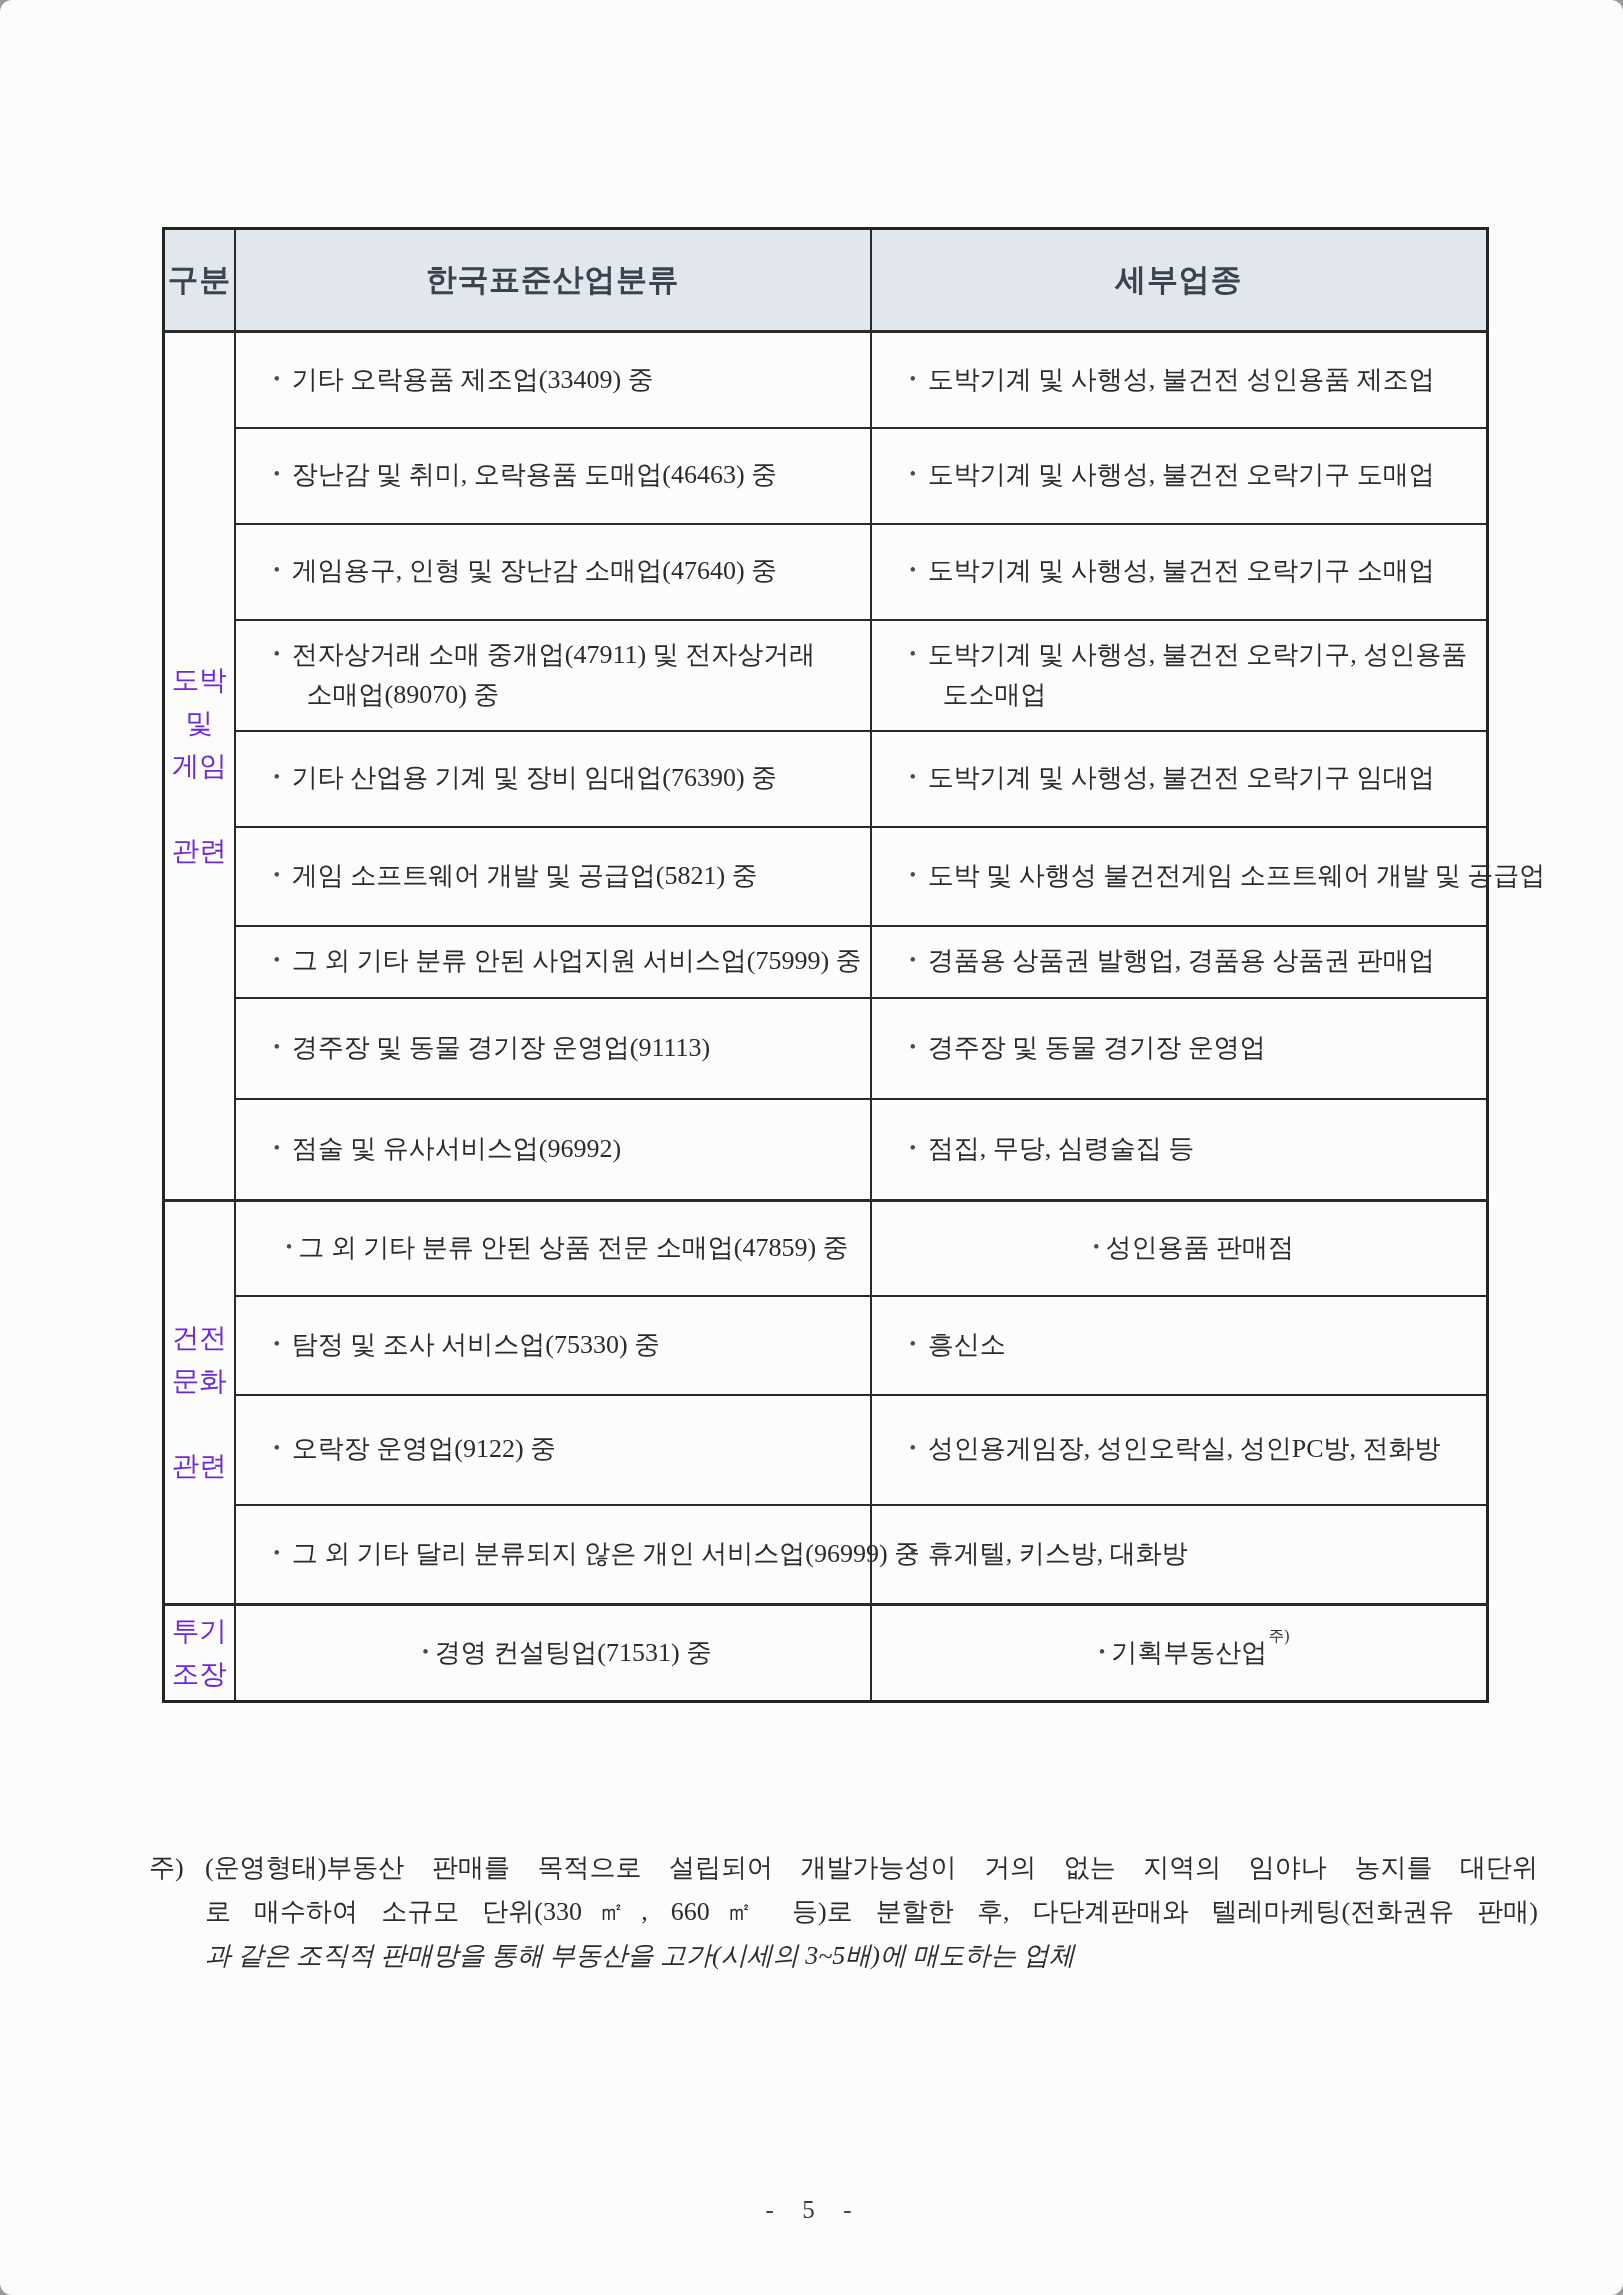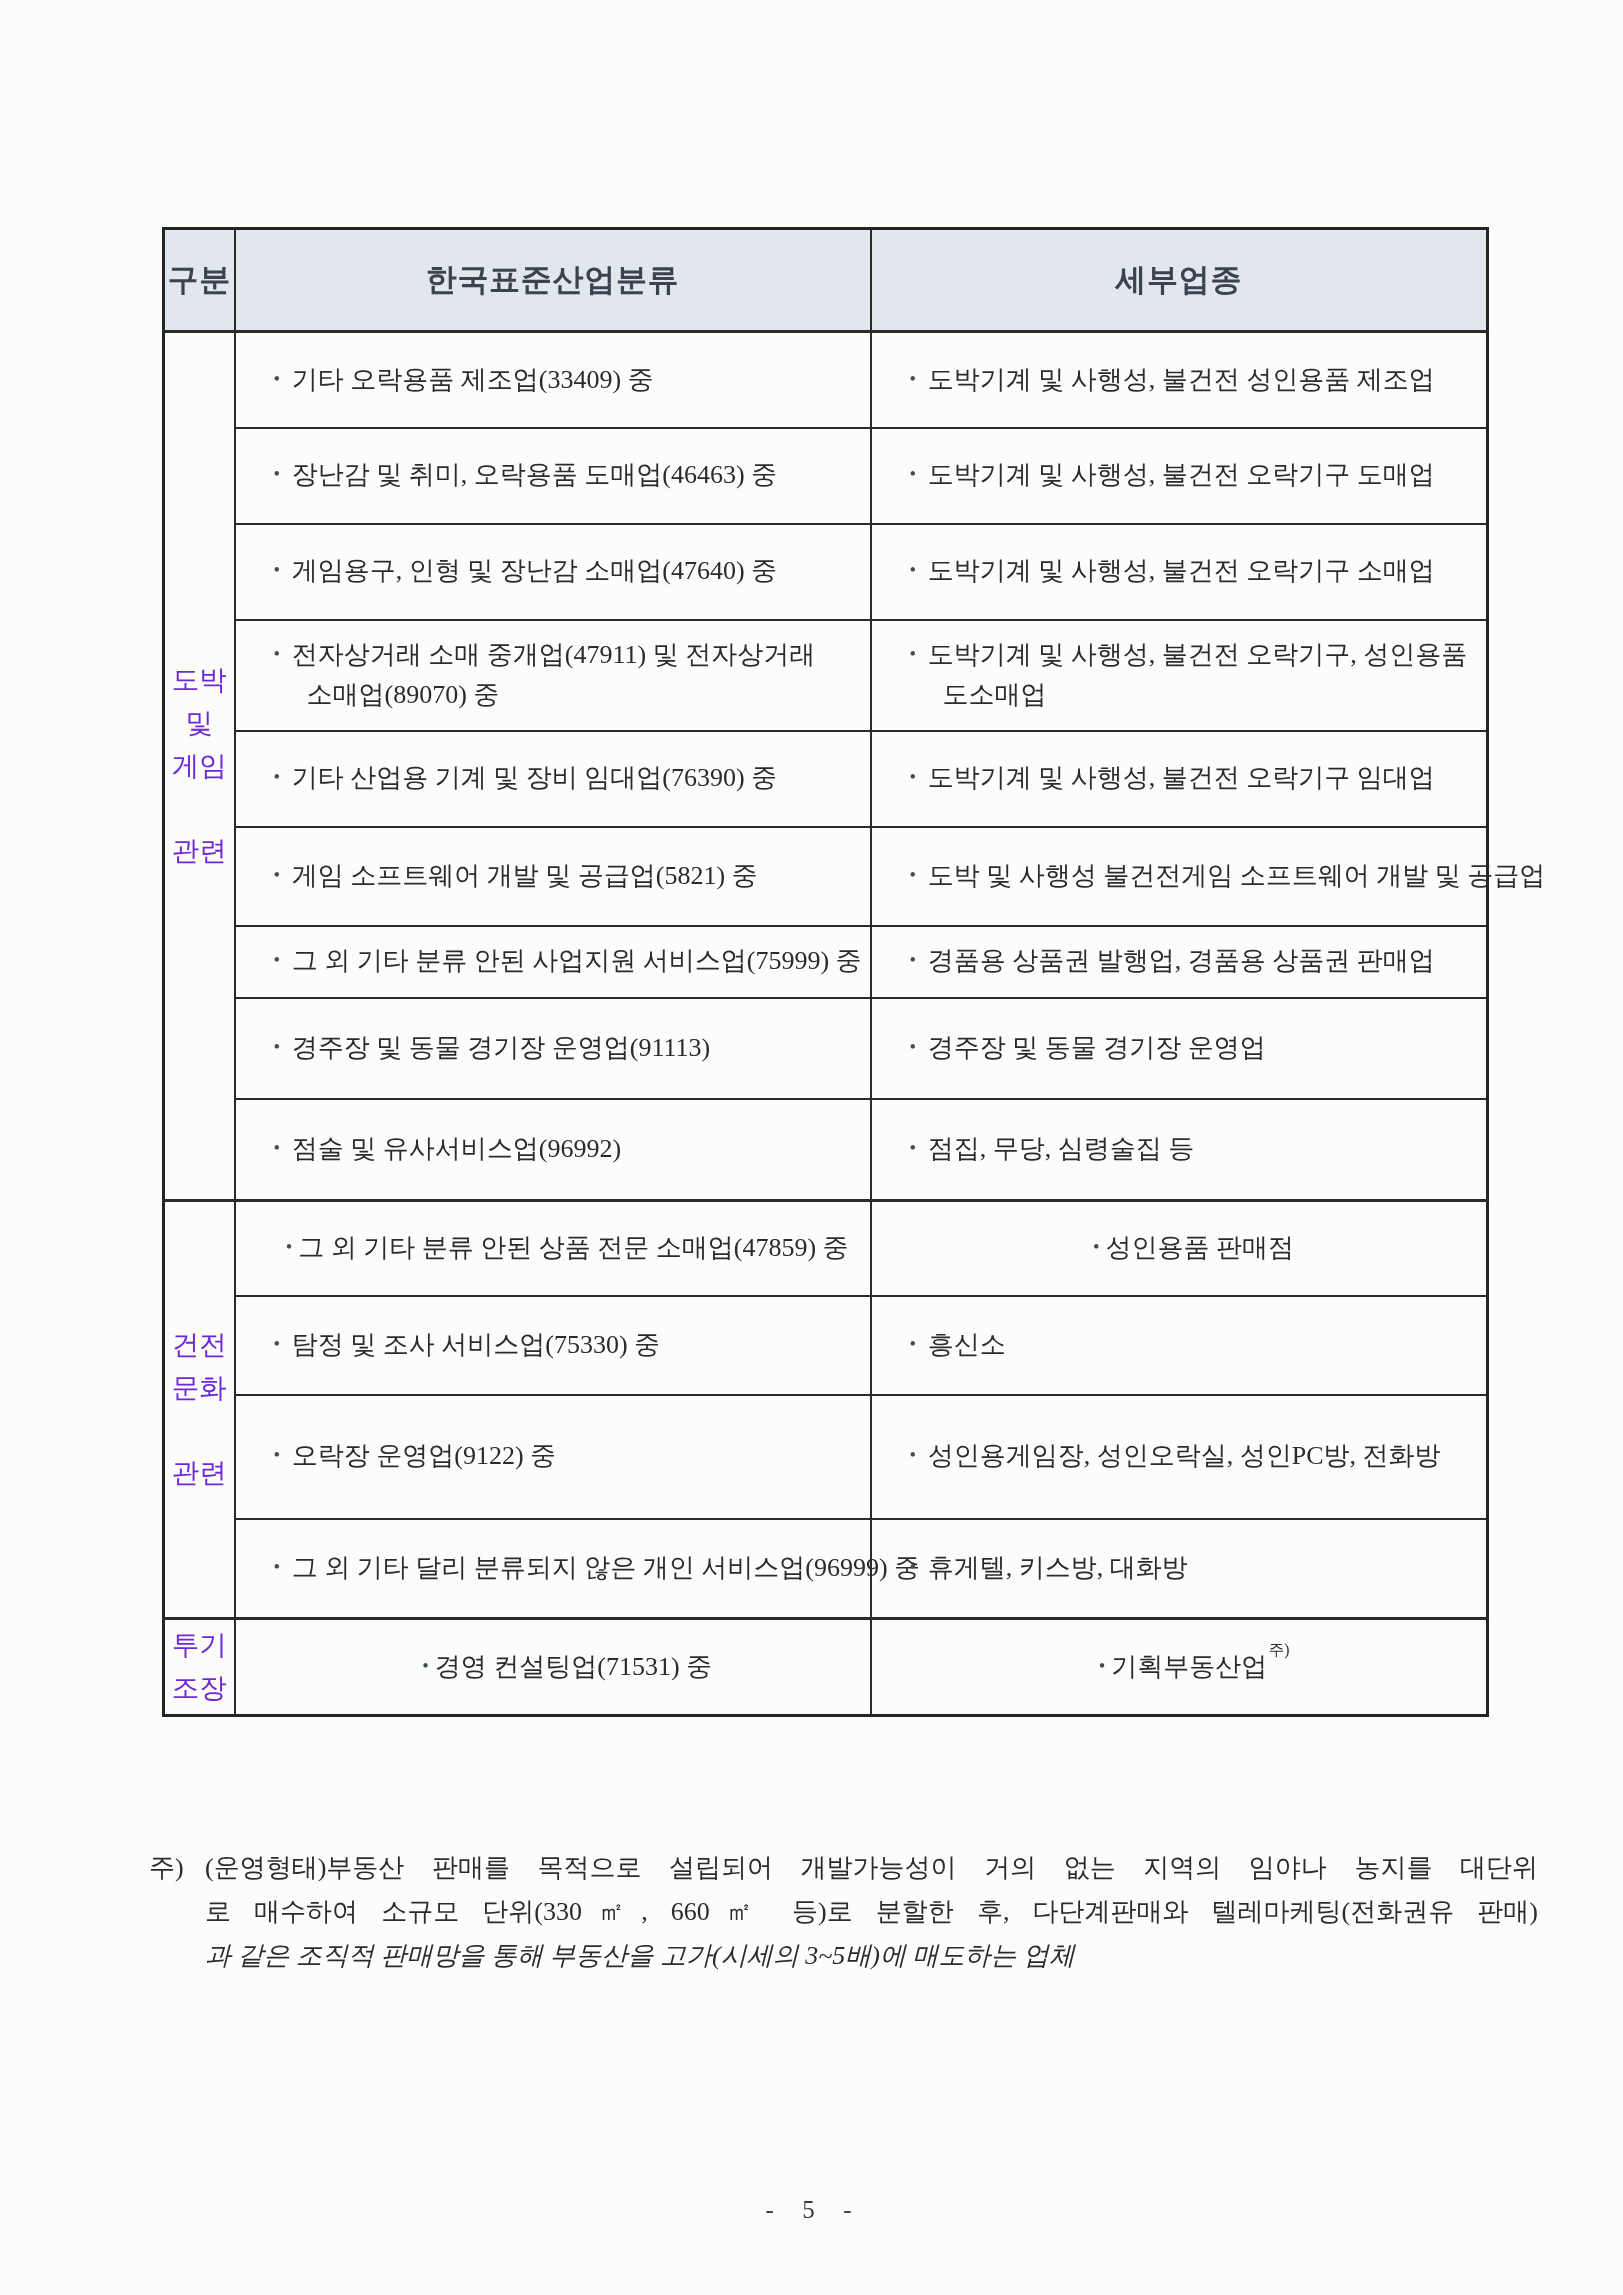--- a/index.html
+++ b/index.html
@@ -4,20 +4,21 @@
 <style>
   html,body{margin:0;padding:0;background:#9a9a9a;}
   .page{
     position:relative;
     width:1623px;height:2295px;
     margin:0 auto;
     background:#fcfcfb;
     font-family:"Liberation Serif","DejaVu Serif",serif;
     color:#262626;
     overflow:hidden;
+    border-radius:12px;
   }
   
   table.main{
     position:absolute;left:162px;top:227px;width:1325px;
     border-collapse:collapse;table-layout:fixed;
     border:3.9px solid #242424;
   }
   col.c1{width:71px;}
   col.c2{width:636px;}
   col.c3{width:617px;}
@@ -56,21 +57,21 @@
   }
   .fs38{font-size:25px;}
   .fs37{font-size:24px;}
   .fs36{font-size:23.6px;}
   .fs33{font-size:21.6px;}
   .fs32{font-size:21px;}
   sup.note-ref{font-size:15.7px;position:relative;top:-10.5px;left:1.3px;}
   
   .rh1{height:96px}.rh2{height:96px}.rh3{height:96px}.rh4{height:111px}
   .rh5{height:96px}.rh6{height:99px}.rh7{height:72px}.rh8{height:101px}
-  .rh9{height:102px}.rh10{height:95px}.rh11{height:99px}.rh12{height:124px}
+  .rh9{height:102px}.rh10{height:95px}.rh11{height:99px}.rh12{height:110px}
   .rh13{height:100px}.rh14{height:97px}
   tr.sec td{border-top-width:3.9px;text-align:center;}
   
   .footnote{
     position:absolute;left:149px;top:1846px;width:1389px;
     font-size:26px;line-height:44px;color:#2b2b2b;
     display:flex;
   }
   .fn-label{flex:0 0 56px;}
   .fn-lines{flex:1;}

